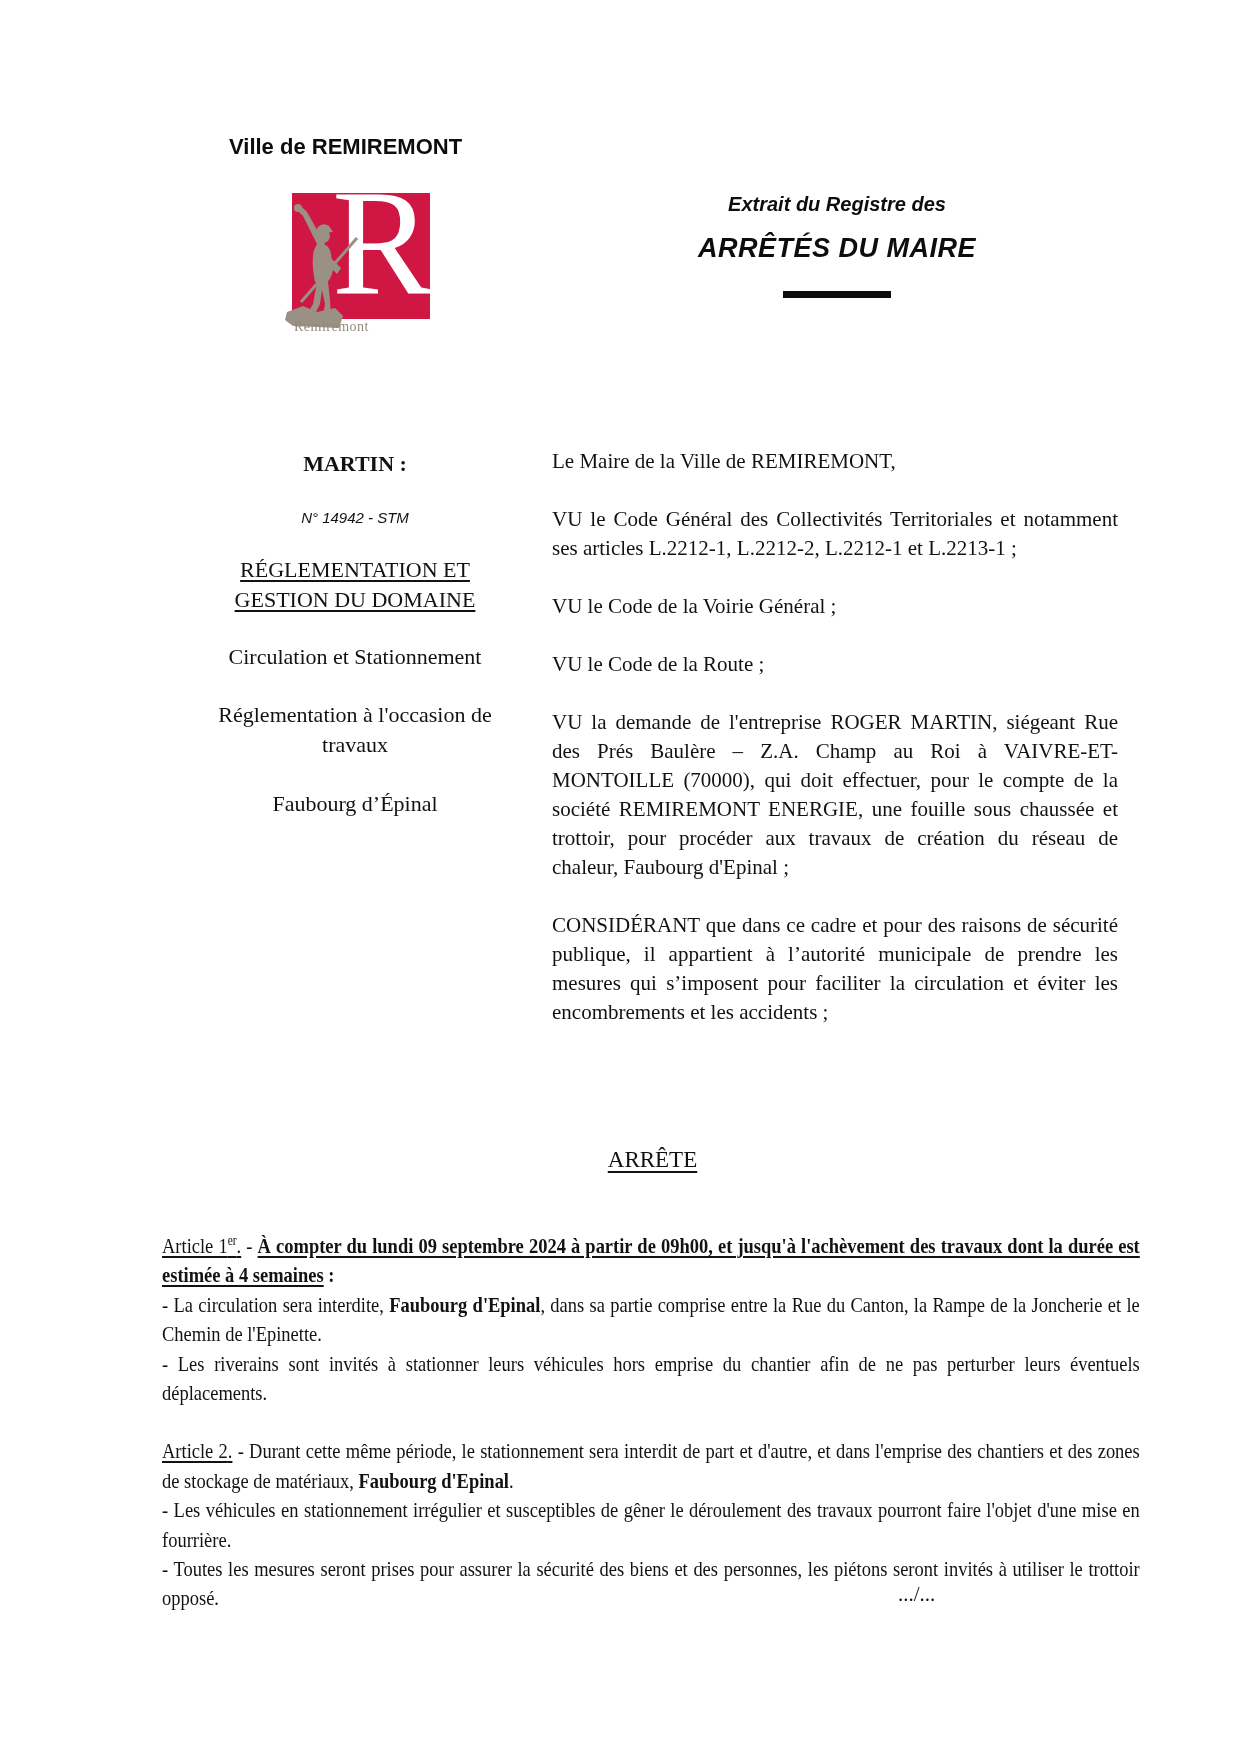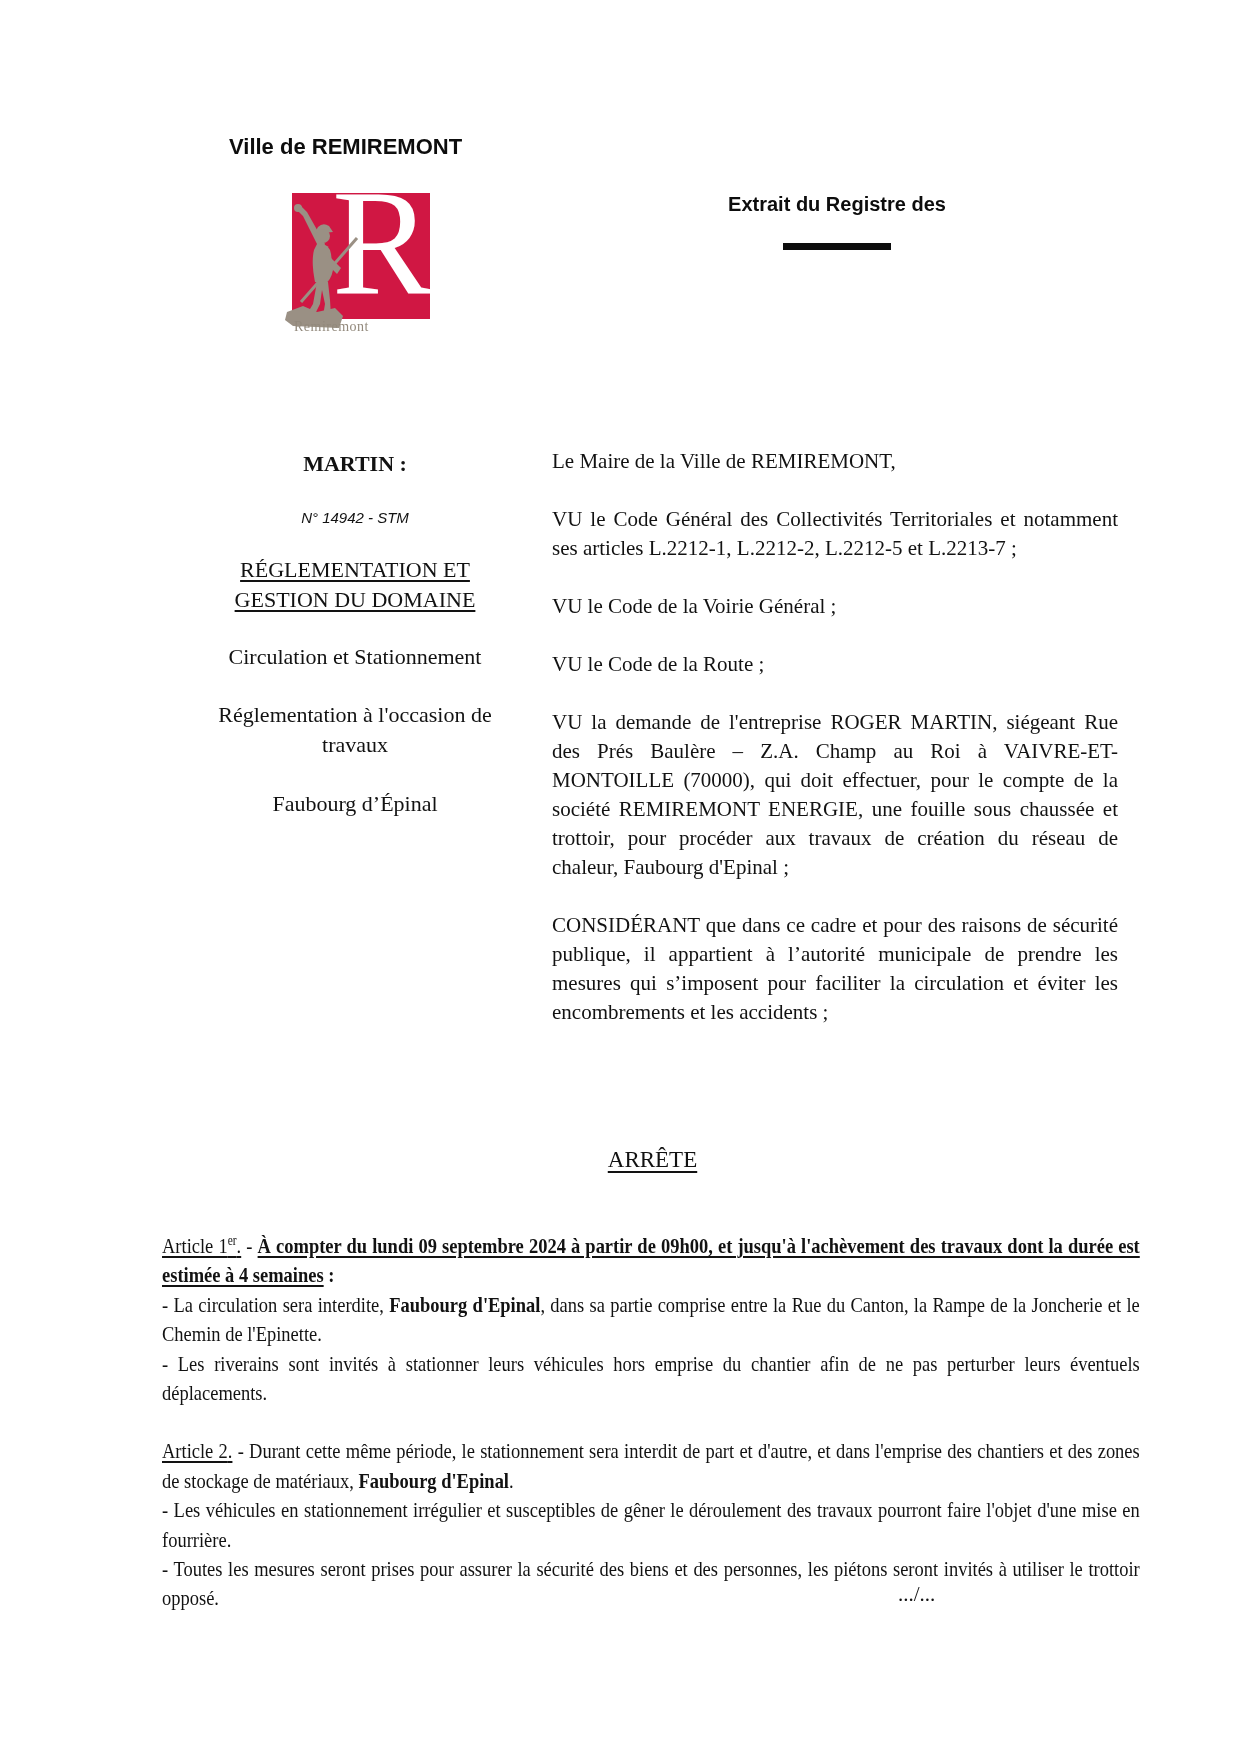--- a/index.html
+++ b/index.html
@@ -6,21 +6,21 @@
   .page{position:relative;width:1241px;height:1754px;background:#ffffff;color:#121212;overflow:hidden;margin-left:32px;}
 
   
   .city-label{position:absolute;left:197px;top:134px;font-family:"Liberation Sans","DejaVu Sans",sans-serif;font-weight:bold;font-size:22px;color:#0d0d0d;}
   .logo{position:absolute;left:248px;top:188px;width:160px;height:150px;}
   .logo-square{position:absolute;left:12px;top:5px;width:138px;height:126px;background:#d01743;overflow:hidden;}
   .logo-r{position:absolute;left:40px;top:-26px;font-family:"Liberation Serif","DejaVu Serif",serif;font-size:150px;line-height:1;color:#ffffff;font-weight:normal;}
   .statue{position:absolute;left:3px;top:12px;width:85px;height:132px;}
   .logo-caption{position:absolute;left:14px;top:131px;font-family:"Liberation Serif","DejaVu Serif",serif;font-size:14px;letter-spacing:.5px;color:#92897c;}
 
-  .reg-header{position:absolute;left:600px;top:193px;width:410px;text-align:center;}
+  .reg-header{position:absolute;left:600px;top:193px;width:410px;text-align:center;font-style:italic;}
   .reg-line1{font-family:"Liberation Sans","DejaVu Sans",sans-serif;font-weight:bold;font-size:20px;color:#0d0d0d;}
   .reg-line2{margin-top:17px;font-family:"Liberation Sans","DejaVu Sans",sans-serif;font-weight:bold;font-size:27px;letter-spacing:.5px;color:#0d0d0d;}
   .divider{width:108px;height:7px;background:#0d0d0d;margin:27px auto 0 auto;}
 
   
   .objet{position:absolute;left:166px;top:449px;width:314px;text-align:center;font-family:"Liberation Serif","DejaVu Serif",serif;font-size:22px;line-height:30px;color:#121212;}
   .objet-heading{font-weight:bold;}
   .objet-reference{margin-top:24px;font-family:"Liberation Sans","DejaVu Sans",sans-serif;font-style:italic;font-size:15px;}
   .objet-category{margin-top:22px;text-decoration:underline;text-underline-offset:3px;text-decoration-thickness:1.5px;}
   .objet-topic{margin-top:27px;}
@@ -68,35 +68,36 @@
         <path d="M46 56 L58 68 L54 74 L44 64 Z"></path>
         <path d="M34 82 L30 104 L24 114 L31 116 L37 104 L39 90 L42 104 L40 116 L48 116 L47 100 L45 82 Z"></path>
         <path d="M4 112 L20 106 L34 112 L52 108 L60 116 L56 128 L10 126 L2 120 Z"></path>
       </g>
     </svg>
     <span class="logo-caption">Remiremont</span>
   </div>
 
   <div class="reg-header">
     <div class="reg-line1">Extrait du Registre des</div>
+    <div class="reg-line2">ARRÊTÉS DU MAIRE</div>
     <div class="divider"></div>
   </div>
 
   <div class="objet">
     <div class="objet-heading">MARTIN :</div>
     <div class="objet-reference">N° 14942 - STM</div>
     <div class="objet-category">RÉGLEMENTATION ET GESTION DU DOMAINE</div>
     <div class="objet-topic">Circulation et Stationnement</div>
     <div class="objet-subject">Réglementation à l'occasion de travaux</div>
     <div class="objet-location">Faubourg d’Épinal</div>
   </div>
 
   <div class="recitals">
     <p>Le Maire de la Ville de REMIREMONT,</p>
-    <p>VU le Code Général des Collectivités Territoriales et notamment ses articles L.2212-1, L.2212-2, L.2212-5 et L.2213-7 ;</p>
+    <p>VU le Code Général des Collectivités Territoriales et notamment ses articles L.2212-1, L.2212-2, L.2212-1 et L.2213-1 ;</p>
     <p>VU le Code de la Voirie Général ;</p>
     <p>VU le Code de la Route ;</p>
     <p>VU la demande de l'entreprise ROGER MARTIN, siégeant Rue des Prés Baulère – Z.A. Champ au Roi à VAIVRE-ET-MONTOILLE (70000), qui doit effectuer, pour le compte de la société REMIREMONT ENERGIE, une fouille sous chaussée et trottoir, pour procéder aux travaux de création du réseau de chaleur, Faubourg d'Epinal ;</p>
     <p>CONSIDÉRANT que dans ce cadre et pour des raisons de sécurité publique, il appartient à l’autorité municipale de prendre les mesures qui s’imposent pour faciliter la circulation et éviter les encombrements et les accidents ;</p>
   </div>
 
   <div class="arrete">
     <span>ARRÊTE</span>
   </div>
 

